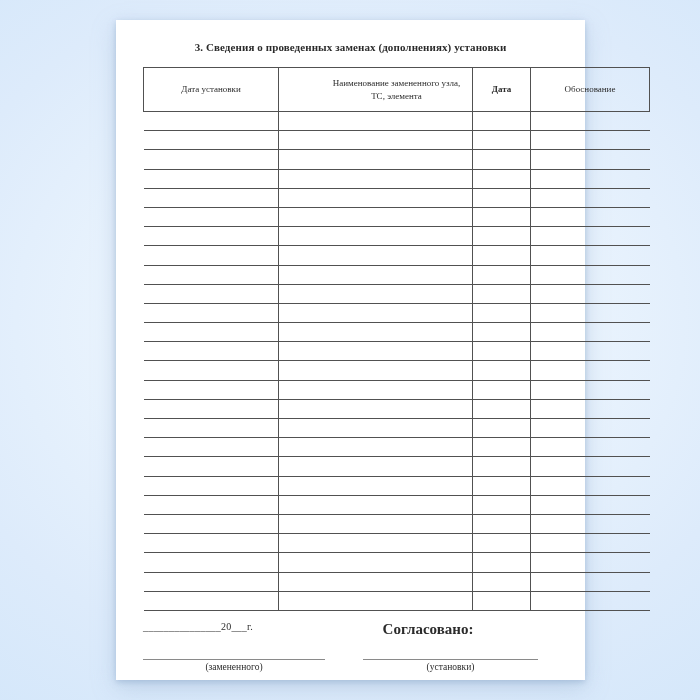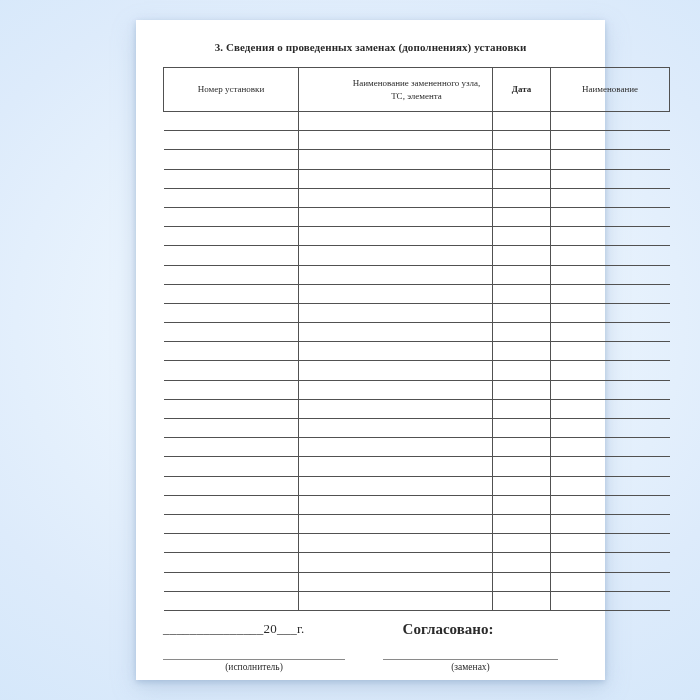--- a/index.html
+++ b/index.html
@@ -18,21 +18,20 @@
   }
   .page {
     position: absolute;
     left: 116px;
     top: 20px;
     width: 469px;
     height: 660px;
     background: #ffffff;
     box-shadow: 0 2px 6px rgba(141, 168, 203, 0.55),
                 0 8px 22px rgba(141, 168, 203, 0.35);
-    margin-left: 20px;
   }
   .title {
     position: absolute;
     top: 21px;
     left: 0;
     width: 100%;
     text-align: center;
     font-weight: bold;
     font-size: 11px;
     letter-spacing: 0.1px;
@@ -64,21 +63,21 @@
     border-bottom: 1px solid #515151;
     padding: 0;
   }
   tbody td:not(:last-child) {
     border-right: 1px solid #515151;
   }
   .footer-date {
     position: absolute;
     left: 27px;
     top: 601px;
-    font-size: 13px;
+    font-size: 10px;
     letter-spacing: 0.2px;
     white-space: nowrap;
   }
   .approved {
     position: absolute;
     left: 252px;
     top: 601px;
     width: 120px;
     text-align: center;
     font-weight: bold;
@@ -104,25 +103,25 @@
 </head>
 <body>
 
 <div class="page">
 
   <div class="title">3. Сведения о проведенных заменах (дополнениях) установки</div>
 
   <table class="form-table">
     <thead>
       <tr>
-        <td class="col-1">Номер установки</td>
+        <td class="col-1">Дата установки</td>
         <td class="col-2">Наименование замененного узла,
 ТС, элемента</td>
         <td class="col-3">Дата</td>
-        <td class="col-4">Наименование</td>
+        <td class="col-4">Обоснование</td>
       </tr>
     </thead>
     <tbody>
         <tr>
           <td class="col-1"></td>
           <td class="col-2"></td>
           <td class="col-3"></td>
           <td class="col-4"></td>
         </tr>
         <tr>
@@ -279,17 +278,17 @@
   </table>
 
   <div class="footer-date">_______________20___г.</div>
 
   <div class="approved">Согласовано:</div>
 
   <div class="sig-line sig-line-left"></div>
 
   <div class="sig-line sig-line-right"></div>
 
-  <div class="sig-label sig-label-left">(исполнитель)</div>
-
-  <div class="sig-label sig-label-right">(заменах)</div>
+  <div class="sig-label sig-label-left">(замененного)</div>
+
+  <div class="sig-label sig-label-right">(установки)</div>
 
 </div>
 
 </body></html>

